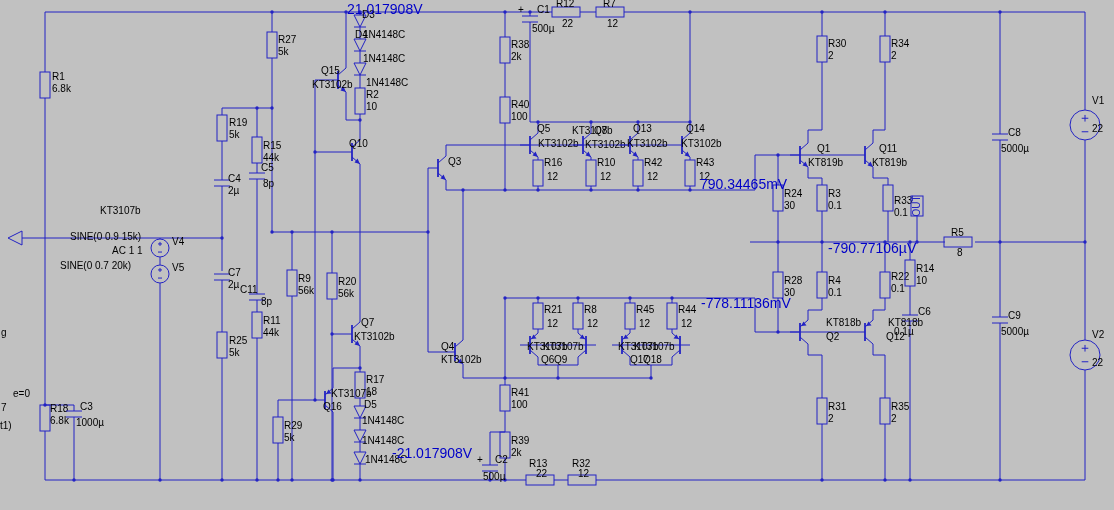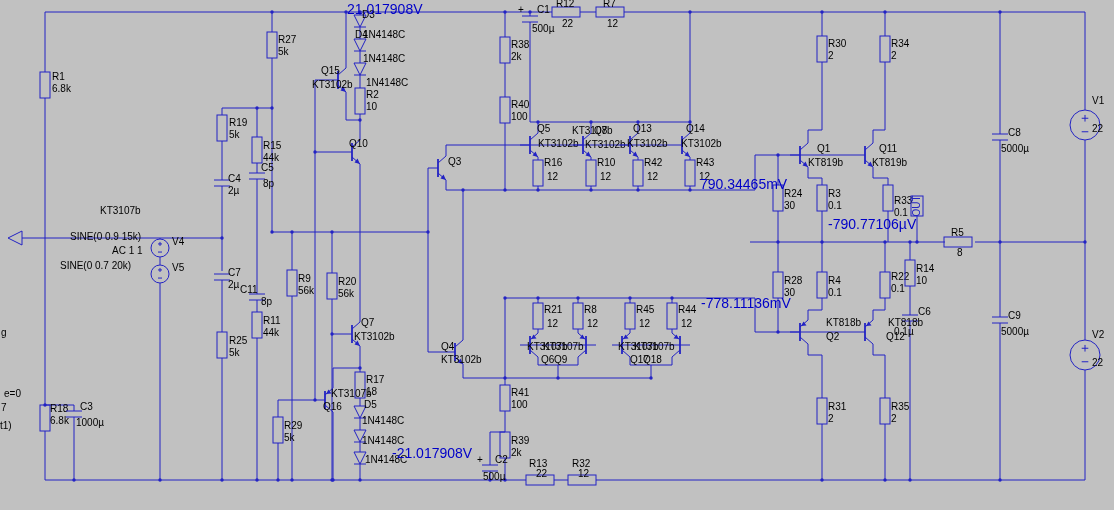--- a/index.html
+++ b/index.html
@@ -742,24 +742,24 @@
       </g>
       <g>
         <rect x="911" y="196" width="12" height="20" class="w"></rect>
         <text x="917" y="209" text-anchor="middle" class="flagtext" transform="rotate(-90 917 206)">OUT</text>
       </g>
     </svg>
 
   <div class="ann" style="left:347px;top:1px">21.017908V</div>
   <div class="ann" style="left:392px;top:445px">-21.017908V</div>
   <div class="ann" style="left:700px;top:176px">790.34465mV</div>
-  <div class="ann" style="left:828px;top:216px">-790.77106µV</div>
+  <div class="ann" style="left:828px;top:240px">-790.77106µV</div>
   <div class="ann" style="left:701px;top:295px">-778.11136mV</div>
 
   <div class="txt" style="left:1px;top:327px">g</div>
-  <div class="txt" style="left:4px;top:388px">e=0</div>
+  <div class="txt" style="left:13px;top:388px">e=0</div>
   <div class="txt" style="left:1px;top:402px">7</div>
   <div class="txt" style="left:0px;top:420px">t1)</div>
   <div class="txt" style="left:100px;top:205px">KT3107b</div>
   <div class="txt" style="left:70px;top:231px">SINE(0 0.9 15k)</div>
   <div class="txt" style="left:112px;top:245px">AC 1 1</div>
   <div class="txt" style="left:60px;top:260px">SINE(0 0.7 20k)</div>
 </div>
 
 </body></html>

